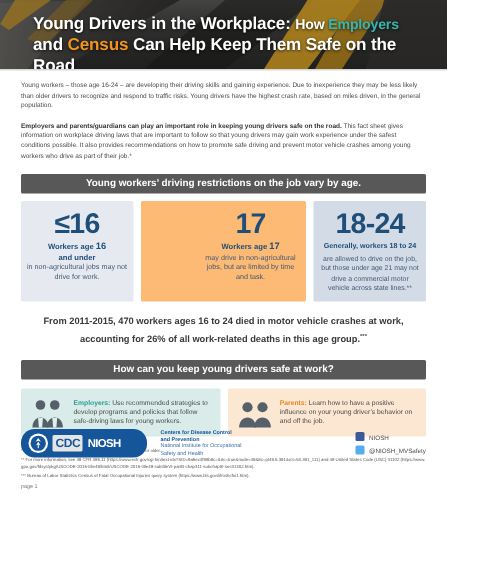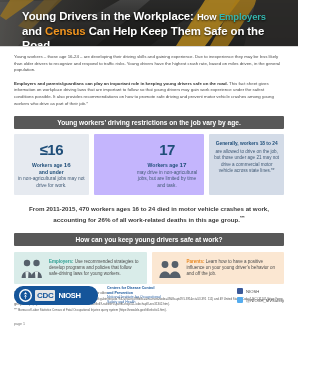--- a/index.html
+++ b/index.html
@@ -41,24 +41,24 @@
     text-align:center;font-weight:bold;font-size:6.6px;
     line-height:13px;height:13px;border-radius:1px;
   }
 
   
   .boxes{display:flex;gap:5px;margin:5px 14px 0;}
   .box{
     flex:1;text-align:center;padding:5px 4px 6px;border-radius:1px;
   }
   .box.b1{background:#e6eaf0;}
-  .box.b2{background:#c4b5fd;padding-left:40px;}
+  .box.b2{background:#fdba74;padding-left:40px;}
   .box.b3{background:#d3dbe7;}
   .big{
-    font-size:15px;font-weight:bold;color:#1f4e79;
+    font-size:19px;font-weight:bold;color:#1f4e79;
     line-height:21px;letter-spacing:-0.5px;
   }
   .box-head{
     margin-top:2px;font-size:5.1px;font-weight:bold;color:#1f4e79;
     line-height:6.6px;
   }
   .box-head .num{font-size:6.2px;}
   .box-body{
     margin-top:1px;font-size:4.8px;color:#415a75;line-height:6.4px;
   }
@@ -176,20 +176,21 @@
 
     <div class="box b2">
       <div class="big">17</div>
       <div class="box-head">
         <span>Workers age </span><span class="num">17</span>
       </div>
       <div class="box-body">may drive in non-agricultural jobs, but are limited by time and task.</div>
     </div>
 
     <div class="box b3 box3">
+      <div class="big">18-24</div>
       <div class="box-head">Generally, workers 18 to 24</div>
       <div class="box-body">are allowed to drive on the job, but those under age 21 may not drive a commercial motor vehicle across state lines.**</div>
     </div>
   </div>
 
   <div class="stat">
     <span>From 2011-2015, 470 workers ages 16 to 24 died in motor vehicle crashes at work, accounting for 26% of all work-related deaths in this age group.</span><sup>***</sup>
   </div>
 
   <div class="bar">How can you keep young drivers safe at work?</div>

